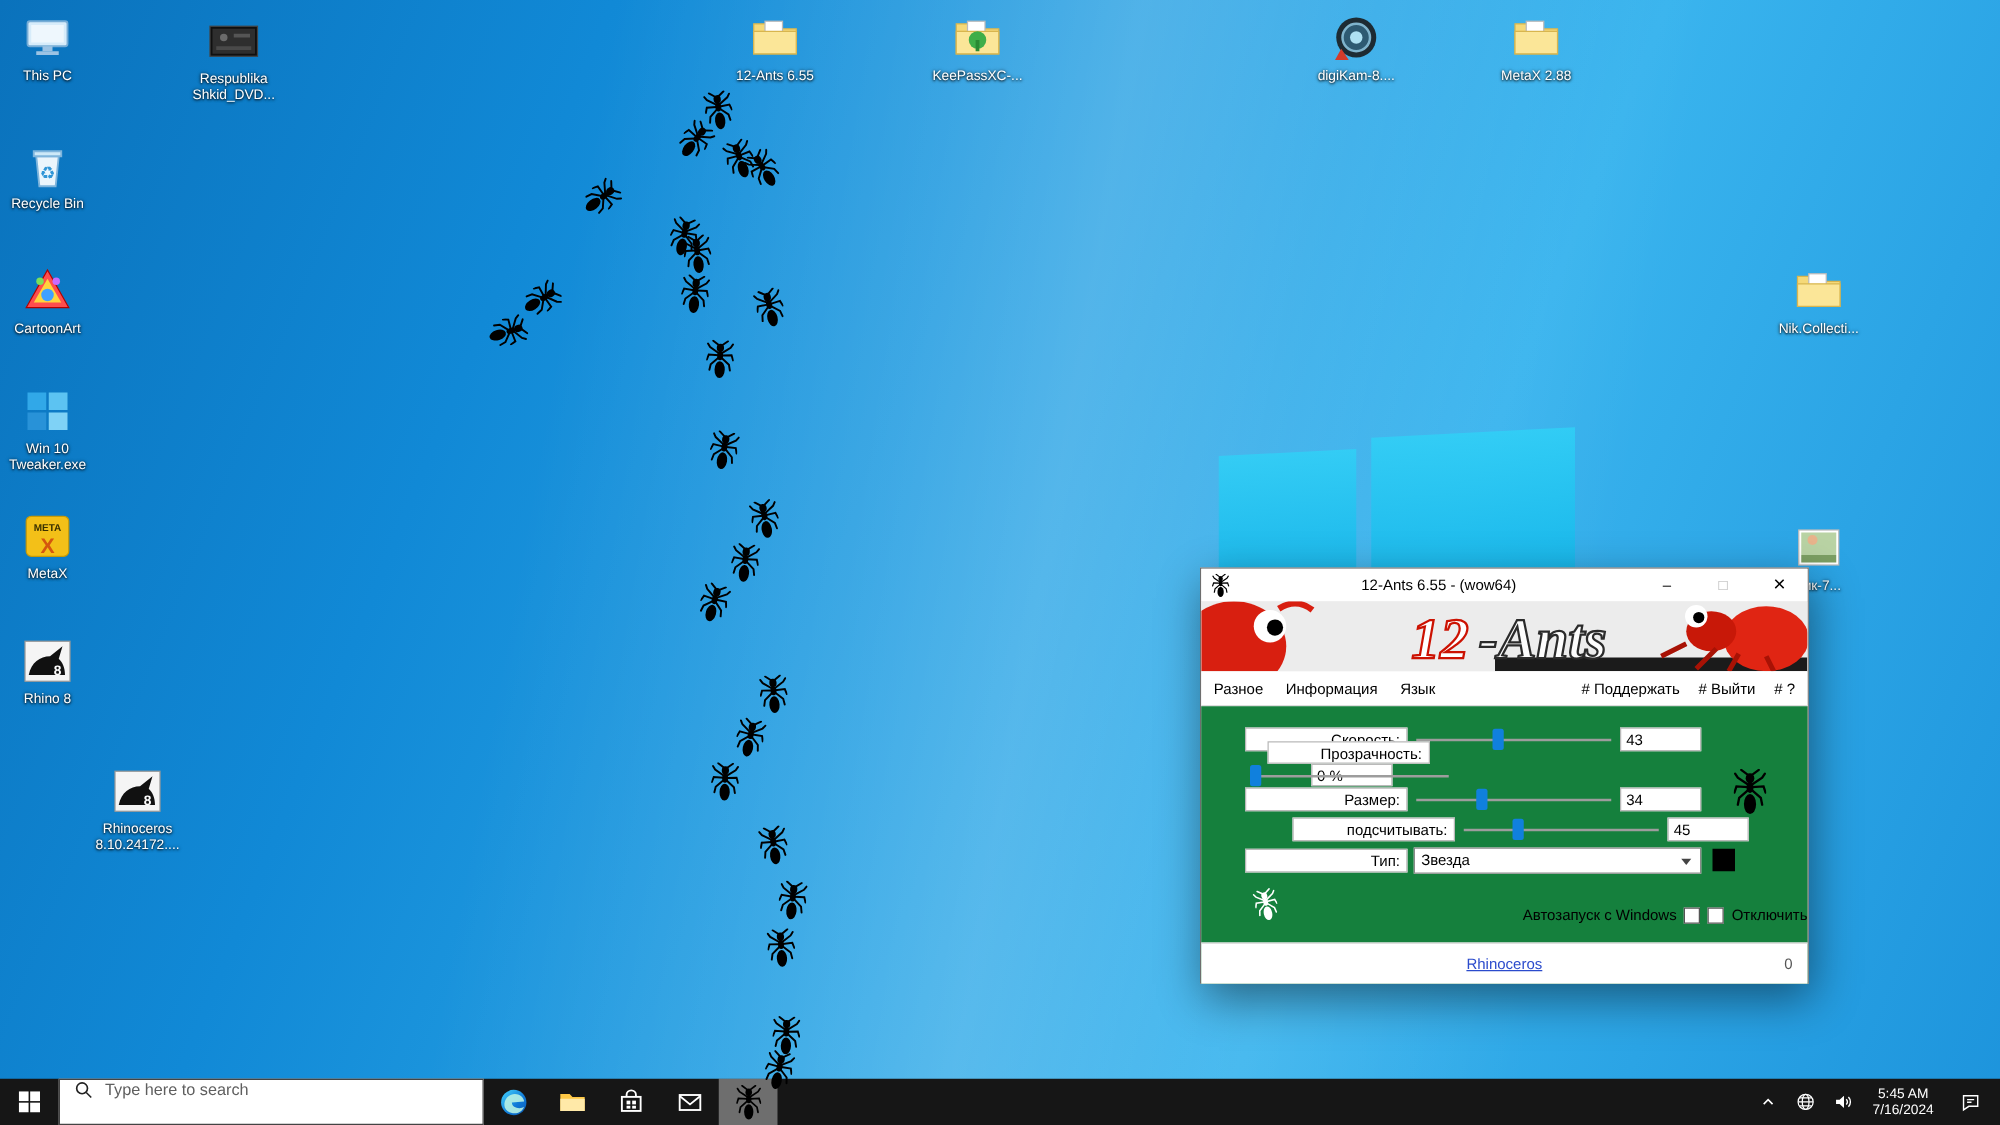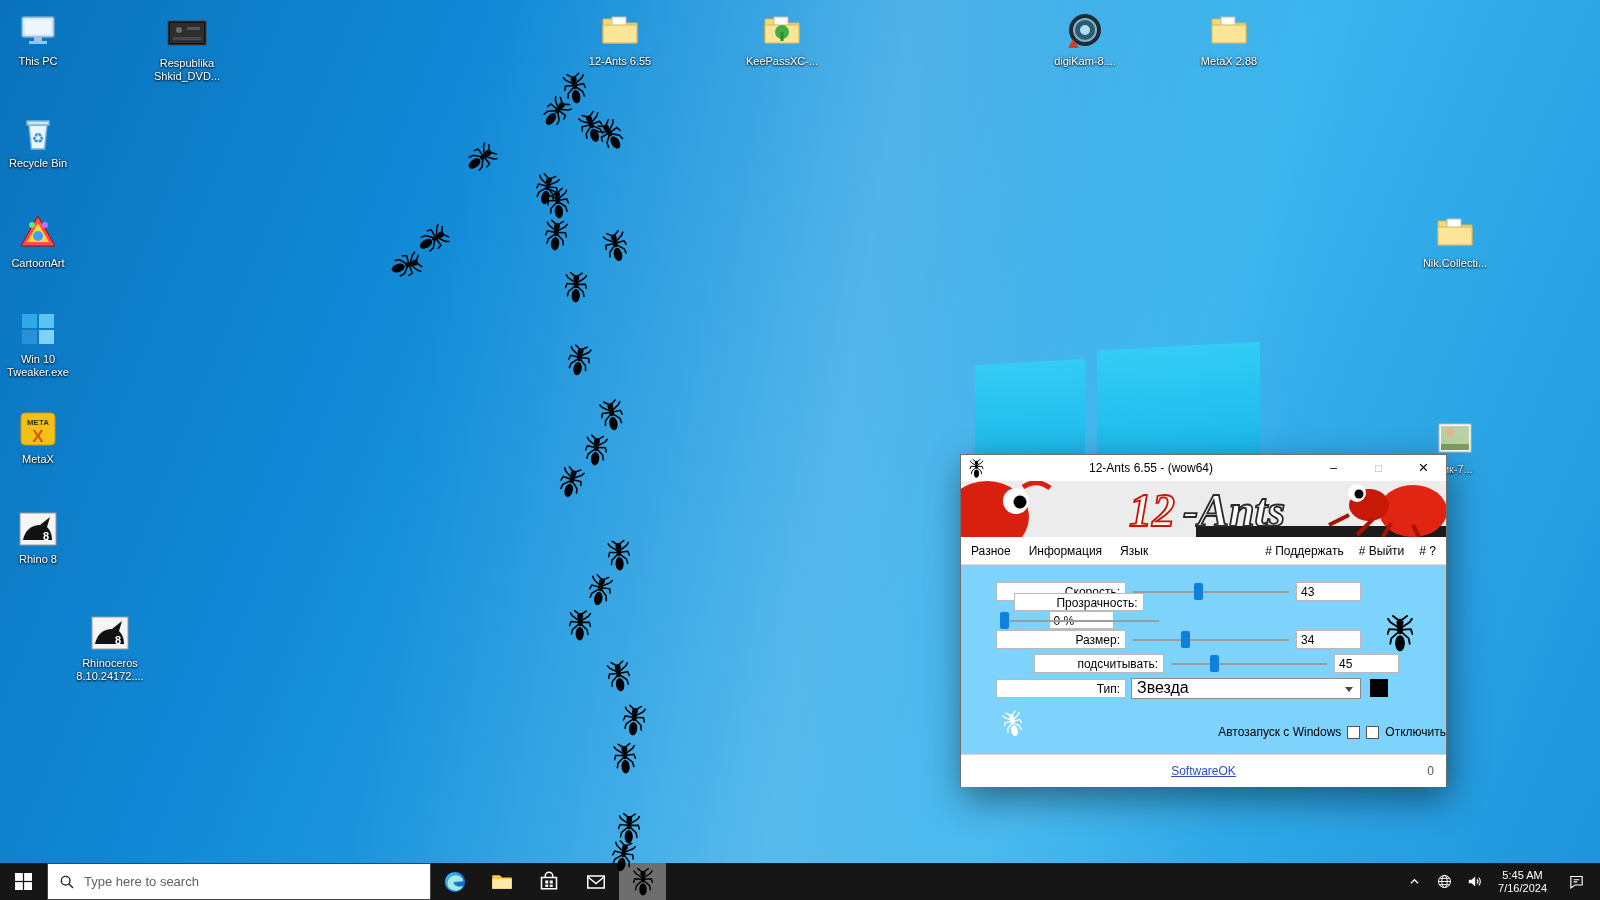--- a/index.html
+++ b/index.html
@@ -35,31 +35,31 @@
   .win-btn.close { font-size:17px; }
 
   .banner { height:56px; background:#efefef; overflow:hidden; position:relative; }
   .banner svg { display:block; width:100%; height:100%; }
 
   .menubar { height:28px; background:#fff; display:flex; align-items:center; padding:0 10px; border-bottom:1px solid #ddd; }
   .mgroup { display:flex; gap:18px; }
   .mgroup.right { margin-left:auto; gap:15px; }
   .mitem { font-size:12px; cursor:default; }
 
-  .win-body { position:relative; height:222px; background:#7dd3fc; }
+  .win-body { position:relative; height:222px; background:#15803d; }
   .srow { position:absolute; left:35px; display:flex; align-items:center; height:20px; }
   .lblbox { width:130px; height:19px; background:#fff; border:1px solid #b9b9b9; text-align:right; padding:2px 5px 0 0; font-size:12px; }
   .track { position:relative; width:160px; height:19px; margin-left:5px; }
   .track::before { content:''; position:absolute; left:2px; right:2px; top:9px; height:2px; background:#9d9d9d; }
   .thumb { position:absolute; top:1px; width:9px; height:17px; background:#1080dd; border-radius:2px; }
   .valbox { width:65px; height:19px; background:#fff; border:1px solid #b9b9b9; margin-left:5px; padding:2px 0 0 4px; font-size:12px; }
 
   .typerow { position:absolute; left:35px; top:112px; display:flex; align-items:center; height:22px; }
   .dropdown { width:230px; height:21px; background:#fff; border:1px solid #8a8a8a; margin-left:5px;
-    display:flex; align-items:center; padding-left:5px; position:relative; font-size:16px; }
+    display:flex; align-items:center; padding-left:5px; position:relative; font-size:12px; }
   .dropdown::after { content:''; position:absolute; right:7px; top:8px;
     border-left:4px solid transparent; border-right:4px solid transparent; border-top:5px solid #444; }
   .swatch { width:18px; height:18px; background:#000; margin-left:9px; }
 
   .big-ant { position:absolute; left:426px; top:50px; width:26px; height:37px; color:#000; }
   .big-ant svg { width:100%; height:100%; }
   .white-ant { position:absolute; left:43px; top:146px; width:18px; height:26px; color:#fff; transform:rotate(-12deg); }
   .white-ant svg { width:100%; height:100%; }
 
   .cbrow { position:absolute; left:0; right:0; top:160px; display:flex; align-items:center; justify-content:flex-end; gap:6px; font-size:12px; }
@@ -71,21 +71,21 @@
   .counter { position:absolute; right:12px; color:#555; font-size:12px; }
 
   
   .taskbar { position:absolute; left:0; bottom:0; width:1600px; height:37px; background:#161616; z-index:40; display:flex; align-items:stretch; }
   .tb-btn { width:47px; display:flex; align-items:center; justify-content:center; cursor:default; }
   .tb-btn svg { width:24px; height:24px; }
   .tb-btn.start svg { width:17px; height:17px; }
   .tb-btn.active { background:rgba(255,255,255,.38); }
   .tb-ant { width:20px; height:28px; color:#000; display:block; }
   .tb-ant svg { width:100%; height:100%; }
-  .tb-search { width:384px; background:#fff; border:1px solid #444; display:flex; align-items:center; gap:9px; padding-left:11px; }
+  .tb-search { width:340px; background:#fff; border:1px solid #444; display:flex; gap:9px; padding-left:11px; }
   .tb-search .mag svg { width:16px; height:16px; display:block; }
   .tb-search .ph { color:#5f5f5f; font-size:13px; }
   .tray { margin-left:auto; display:flex; align-items:center; padding-right:4px; }
   .tray-icon { width:30px; height:37px; display:flex; align-items:center; justify-content:center; cursor:default; }
   .tray-icon svg { width:17px; height:17px; }
   .clock { color:#fff; font-size:11px; line-height:13px; text-align:center; padding:0 9px; cursor:default; }
   .tray-icon.action { width:40px; }
   .hidden-defs { position:absolute; width:0; height:0; }
 </style>
 </head>
@@ -414,21 +414,21 @@
           </svg></div>
 
       <div class="cbrow">
         <span>Автозапуск с Windows</span>
         <span class="cb"></span>
         <span class="cb"></span>
         <span>Отключить</span>
       </div>
 
       <div class="win-footer">
-        <a class="softlink">SoftwareOK</a>
+        <a class="softlink">Rhinoceros</a>
         <span class="counter">0</span>
       </div>
     </div>
   </div>
 
   <div class="taskbar">
     <div class="tb-btn start">
       <svg viewBox="0 0 16 16">
           <rect x="0" y="0" width="7.4" height="7.4" fill="#fff"></rect>
           <rect x="8.6" y="0" width="7.4" height="7.4" fill="#fff"></rect>

